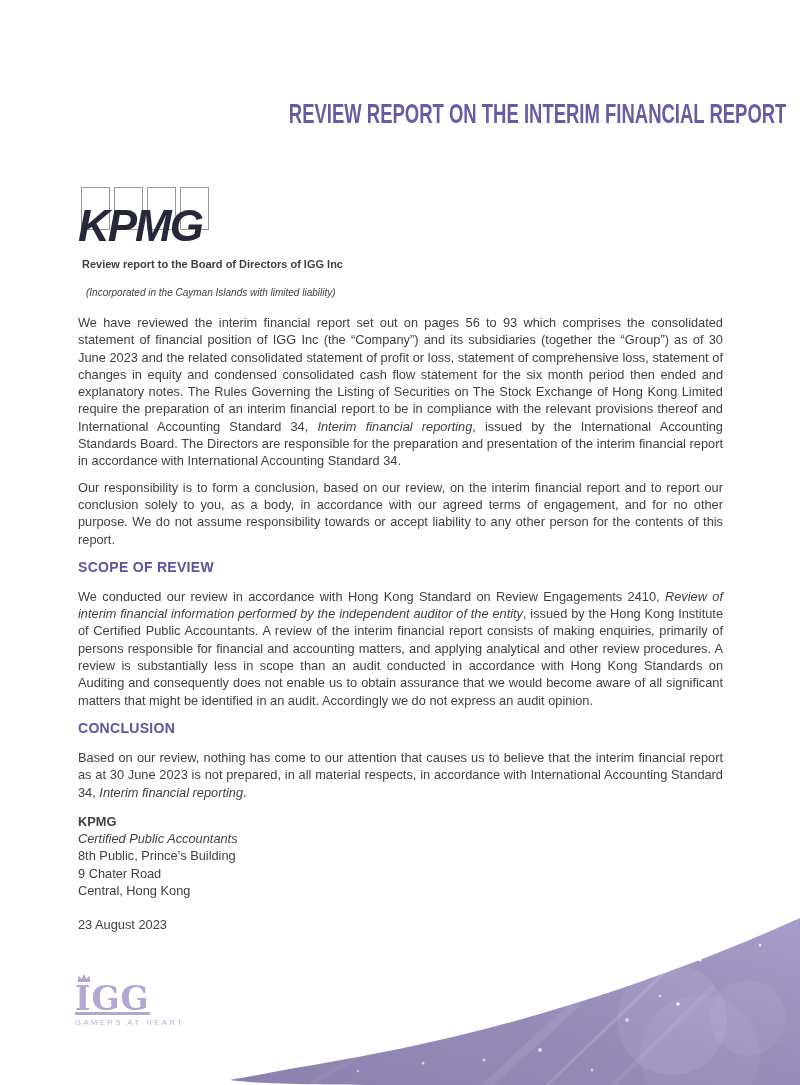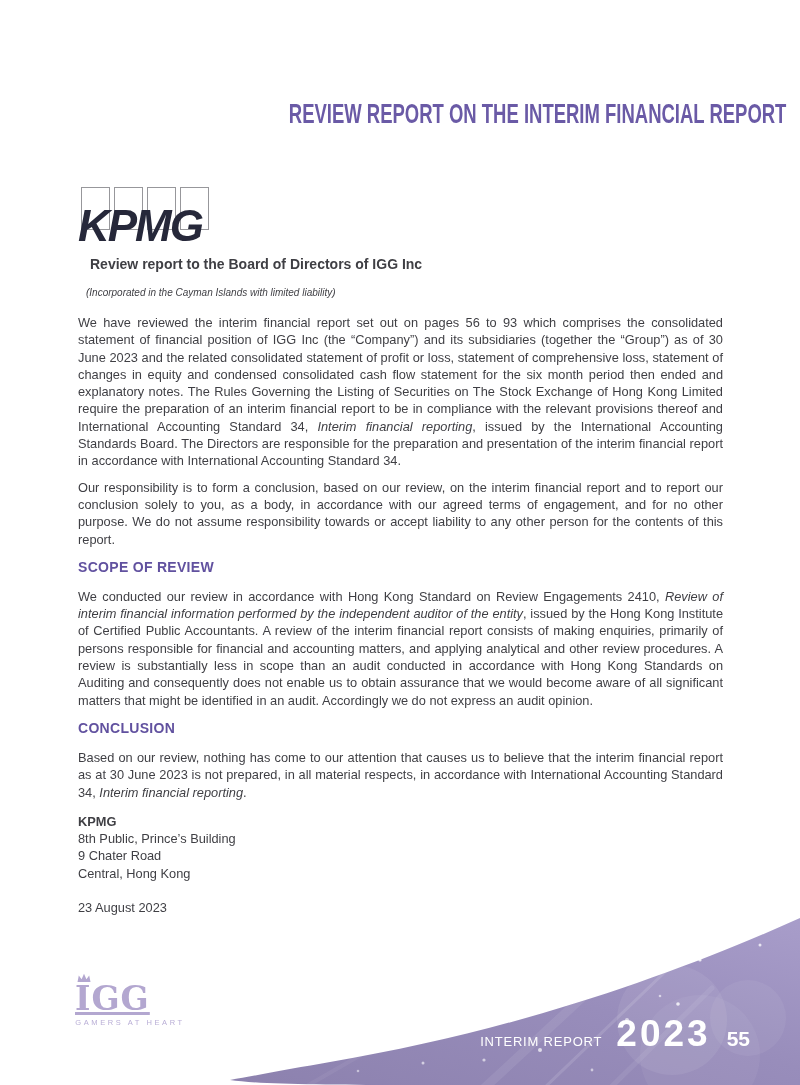--- a/index.html
+++ b/index.html
@@ -24,21 +24,21 @@
   }
   
   .kpmg-logo{position:relative;margin-top:56px;height:58px;width:220px;}
   .kpmg-squares{position:absolute;top:0;left:3px;display:flex;gap:4px;}
   .kpmg-squares span{display:block;width:29px;height:43px;border:1.5px solid #97979b;background:#ffffff;box-sizing:border-box;}
   .kpmg-word{
     position:absolute;top:14px;left:0;
     font-size:44px;font-weight:bold;font-style:italic;
     letter-spacing:-2px;color:#26283a;
   }
-  .addr-bold{margin:10px 12px 0;font-size:14px;line-height:19.5px;font-weight:bold;}
+  .addr-bold{margin:10px 4px 0;font-size:11px;line-height:19.5px;font-weight:bold;}
   .addr-italic{margin:8px;font-size:10px;line-height:19.5px;font-style:italic;}
   h2.sec{
     margin:10px 0 0;font-size:14px;line-height:18px;font-weight:bold;
     color:#61519f;letter-spacing:0.3px;
   }
   p.body{
     margin:12px 0 0;font-size:12.8px;line-height:17.3px;
     text-align:justify;
   }
   p.body.follow{margin-top:9px;}
@@ -53,21 +53,21 @@
   .footer svg.wave{position:absolute;left:0;top:0;}
   .igg-logo{position:absolute;left:75px;top:82px;width:110px;color:#b3a7d0;}
   .igg-crown{position:absolute;top:-9px;left:1px;}
   .igg-word{
     font-family:"DejaVu Serif", serif;
     font-size:33px;line-height:34px;font-weight:bold;letter-spacing:1px;
     color:#b3a7d0;
     text-decoration:underline;
   }
   .igg-tagline{
-    margin-top:2px;font-size:7.5px;letter-spacing:2.6px;color:#b9aed6;white-space:nowrap;text-align:center;
+    margin-top:2px;font-size:7.5px;letter-spacing:2.6px;color:#b9aed6;white-space:nowrap;
   }
   .footer-meta{
     position:absolute;right:50px;bottom:30px;
     display:flex;align-items:baseline;color:#ffffff;
   }
   .footer-report-label{font-size:13px;letter-spacing:0.8px;}
   .footer-year{font-size:37px;font-weight:bold;letter-spacing:3px;margin-left:14px;}
   .footer-pagenum{font-size:21px;font-weight:bold;margin-left:16px;}
 </style>
 </head>
@@ -94,20 +94,21 @@
   <p class="body follow"><span>Our responsibility is to form a conclusion, based on our review, on the interim financial report and to report our conclusion solely to you, as a body, in accordance with our agreed terms of engagement, and for no other purpose. We do not assume responsibility towards or accept liability to any other person for the contents of this report.</span></p>
 
   <h2 class="sec">SCOPE OF REVIEW</h2>
   <p class="body"><span>We conducted our review in accordance with Hong Kong Standard on Review Engagements 2410, </span><em>Review of interim financial information performed by the independent auditor of the entity</em><span>, issued by the Hong Kong Institute of Certified Public Accountants. A review of the interim financial report consists of making enquiries, primarily of persons responsible for financial and accounting matters, and applying analytical and other review procedures. A review is substantially less in scope than an audit conducted in accordance with Hong Kong Standards on Auditing and consequently does not enable us to obtain assurance that we would become aware of all significant matters that might be identified in an audit. Accordingly we do not express an audit opinion.</span></p>
 
   <h2 class="sec">CONCLUSION</h2>
   <p class="body"><span>Based on our review, nothing has come to our attention that causes us to believe that the interim financial report as at 30 June 2023 is not prepared, in all material respects, in accordance with International Accounting Standard 34, </span><em>Interim financial reporting</em><span>.</span></p>
 
   <div class="signature">
     <p class="sig-firm">KPMG</p>
+    <p class="sig-title">Certified Public Accountants</p>
     <p>8th Public, Prince’s Building</p>
     <p>9 Chater Road</p>
     <p>Central, Hong Kong</p>
     <p class="sig-date">23 August 2023</p>
   </div>
 
 </div>
 
 <div class="footer">
   <svg class="wave" width="800" height="185" viewBox="0 0 800 185" xmlns="http://www.w3.org/2000/svg">
@@ -145,18 +146,13 @@
   </svg>
 
   <div class="igg-logo">
     <svg class="igg-crown" width="16" height="10" viewBox="0 0 16 10" xmlns="http://www.w3.org/2000/svg">
       <path d="M1.5 9 L2.8 2.5 L5.6 6.2 L8 0.8 L10.4 6.2 L13.2 2.5 L14.5 9 Z" fill="#b3a7d0"></path>
     </svg>
     <div class="igg-word">IGG</div>
     <div class="igg-tagline">GAMERS AT HEART</div>
   </div>
 
-  <div class="footer-meta">
-    <span class="footer-report-label">INTERIM REPORT</span>
-    <span class="footer-year">2023</span>
-    <span class="footer-pagenum">55</span>
-  </div>
 </div>
 
 </body></html>

